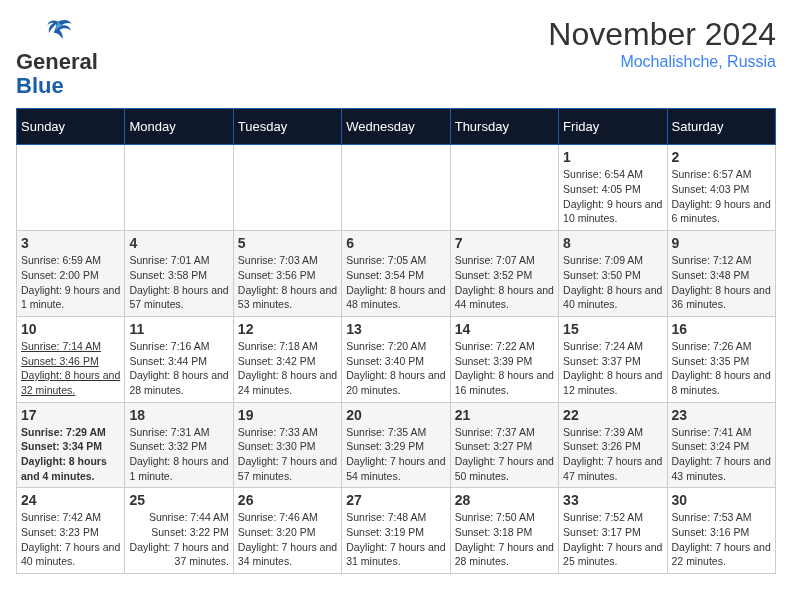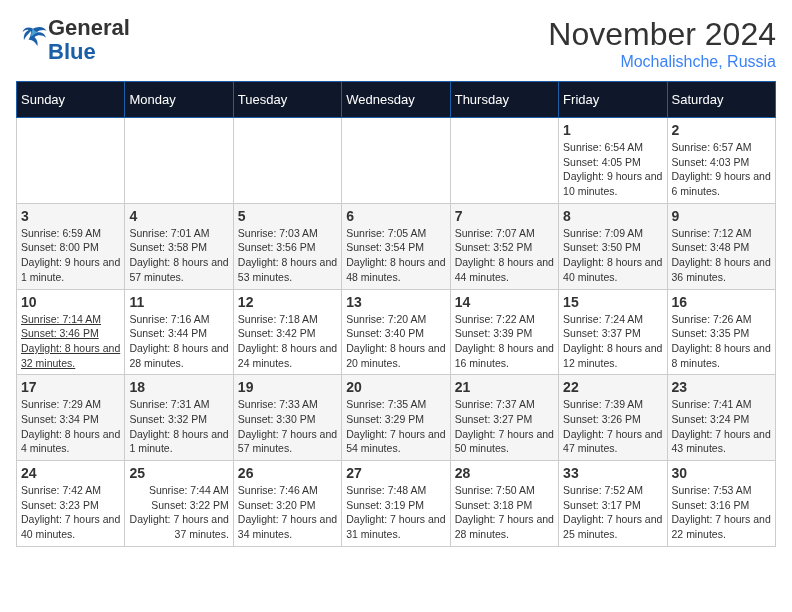--- a/index.html
+++ b/index.html
@@ -12,20 +12,21 @@
     }
     .header {
       display: flex;
       justify-content: space-between;
       align-items: flex-start;
       margin-bottom: 10px;
     }
     .logo {
       display: flex;
       align-items: center;
+      flex-direction: column;
     }
     .logo-text {
       font-size: 22px;
       font-weight: bold;
       color: #333;
       line-height: 1.1;
     }
     .logo-text span {
       color: #1a5fa8;
     }
@@ -139,21 +140,21 @@
           <span class="day-number">2</span>
           <div class="day-info" style="white-space: pre-line;">Sunrise: 6:57 AM
 Sunset: 4:03 PM
 Daylight: 9 hours and 6 minutes.</div>
         </td>
       </tr>
       <tr>
         <td>
           <span class="day-number">3</span>
           <div class="day-info" style="white-space: pre-line;">Sunrise: 6:59 AM
-Sunset: 8:00 PM
+Sunset: 2:00 PM
 Daylight: 9 hours and 1 minute.</div>
         </td>
         <td>
           <span class="day-number">4</span>
           <div class="day-info" style="white-space: pre-line;">Sunrise: 7:01 AM
 Sunset: 3:58 PM
 Daylight: 8 hours and 57 minutes.</div>
         </td>
         <td>
           <span class="day-number">5</span>
@@ -226,21 +227,21 @@
         <td>
           <span class="day-number">16</span>
           <div class="day-info" style="white-space: pre-line;">Sunrise: 7:26 AM
 Sunset: 3:35 PM
 Daylight: 8 hours and 8 minutes.</div>
         </td>
       </tr>
       <tr>
         <td>
           <span class="day-number">17</span>
-          <div class="day-info" style="white-space: pre-line;">Sunrise: 7:29 AM
+          <div class="day-info" style="white-space: pre-line; font-weight: bold;">Sunrise: 7:29 AM
 Sunset: 3:34 PM
 Daylight: 8 hours and 4 minutes.</div>
         </td>
         <td>
           <span class="day-number">18</span>
           <div class="day-info" style="white-space: pre-line;">Sunrise: 7:31 AM
 Sunset: 3:32 PM
 Daylight: 8 hours and 1 minute.</div>
         </td>
         <td>

